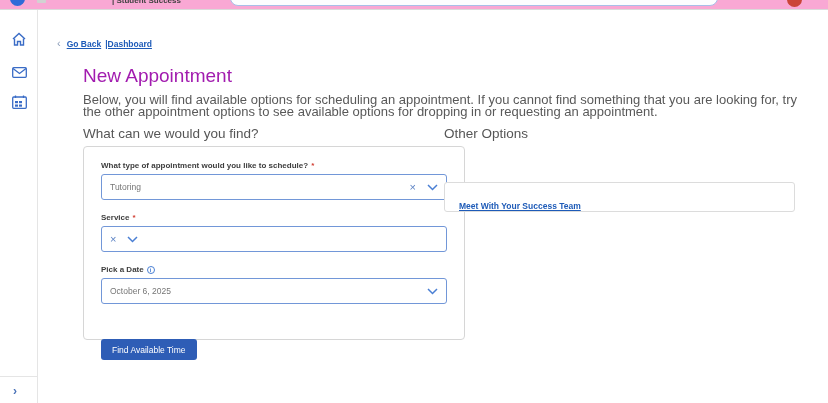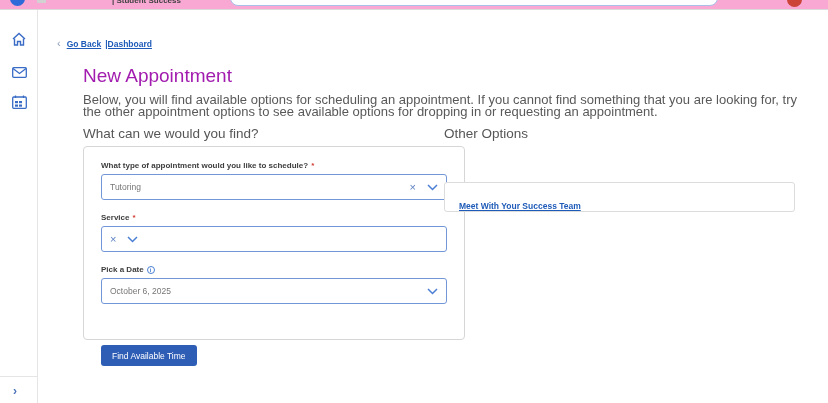--- a/index.html
+++ b/index.html
@@ -53,21 +53,21 @@
                color:#3d3d3d;margin-bottom:4px;}
   .req{color:#d03b2f;}
   .info-badge{display:inline-block;width:8px;height:8px;border-radius:50%;border:1px solid #4a7fd4;
               color:#4a7fd4;font-size:6px;line-height:6px;text-align:center;font-weight:bold;
               box-sizing:border-box;cursor:pointer;}
   .select{height:20px;border:1px solid #7297d8;border-radius:3px;display:flex;align-items:center;
           padding:12px 8px;font-size:8.5px;color:#767676;background:#fff;box-sizing:border-box;cursor:pointer;}
   .select .grow{flex:1;overflow:hidden;white-space:nowrap;}
   .clear-x{color:#5b82c4;font-size:11px;line-height:1;margin-right:11px;cursor:pointer;}
   .chev{display:block;}
-  .primary-btn{margin-top:28px;height:21px;padding:0 11px;background:#2e5db6;color:#fff;
+  .primary-btn{margin-top:22px;height:21px;padding:0 11px;background:#2e5db6;color:#fff;
                border:none;border-radius:3px;font-size:8.5px;font-family:inherit;cursor:pointer;}
 
   
   .option-card{position:absolute;left:444px;width:351px;height:30px;border:1px solid #dcdcdc;
                border-radius:3px;background:#fff;display:flex;align-items:center;
                padding:0 14px;box-sizing:border-box;cursor:pointer;}
   .option-card-0{top:146px;}
   .option-card-1{top:182px;align-items:flex-end;}
   .option-link{font-size:8.5px;font-weight:bold;color:#1e5bb8;text-decoration:underline;cursor:pointer;}
 </style>

